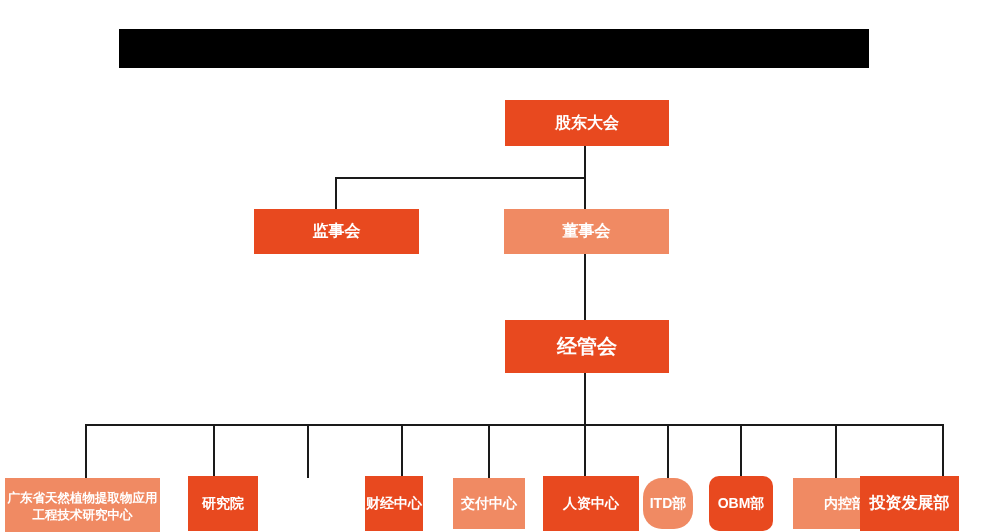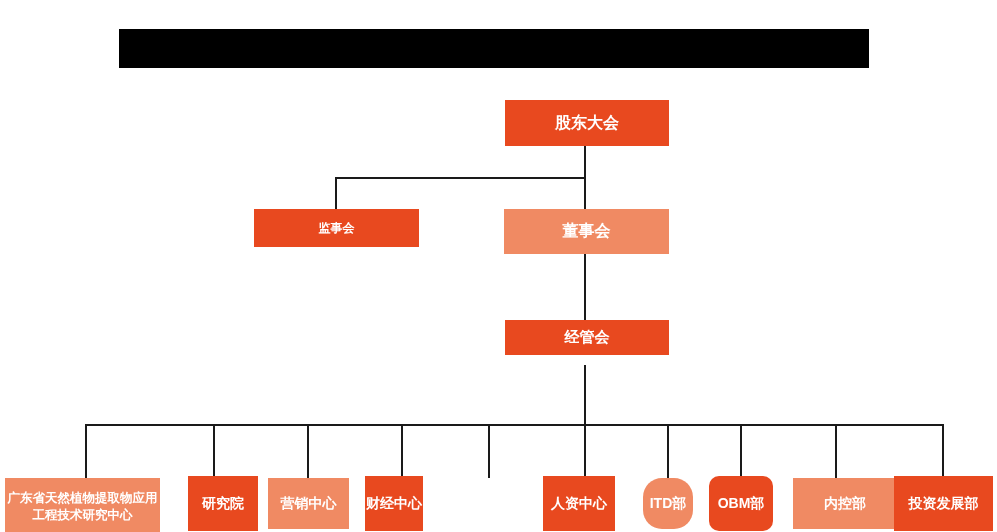--- a/index.html
+++ b/index.html
@@ -19,34 +19,34 @@
     position:absolute;
     display:flex;align-items:center;justify-content:center;
     color:#ffffff;font-weight:bold;text-align:center;
     box-sizing:border-box;
   }
   .node.primary{background:var(--c-primary,#E8491F);}
   .node.secondary{background:var(--c-secondary,#F08A63);}
   .line{position:absolute;background:var(--c-line,#1a1a1a);}
   
   .n-shareholders{left:505px;top:92px;width:164px;height:46px;font-size:16px;}
-  .n-supervisory{left:254px;top:201px;width:165px;height:38px;font-size:12px;}
+  .n-supervisory{left:254px;top:201px;width:165px;height:45px;font-size:16px;}
   .n-board{left:504px;top:201px;width:165px;height:45px;font-size:16px;}
-  .n-management{left:505px;top:312px;width:164px;height:35px;font-size:15px;}
+  .n-management{left:505px;top:312px;width:164px;height:53px;font-size:20px;}
   
   .n-gd-center{left:5px;top:470px;width:155px;height:58px;font-size:12.5px;line-height:1.35;padding:2px;}
   .n-research{left:188px;top:468px;width:70px;height:55px;font-size:14px;}
   .n-marketing{left:268px;top:470px;width:81px;height:51px;font-size:14px;}
   .n-finance{left:365px;top:468px;width:58px;height:55px;font-size:14px;}
   .n-delivery{left:453px;top:470px;width:72px;height:51px;font-size:14px;}
-  .n-hr{left:543px;top:468px;width:72px;height:55px;font-size:14px;}
+  .n-hr{left:543px;top:468px;width:96px;height:55px;font-size:14px;}
   .n-itd{left:643px;top:470px;width:50px;height:51px;font-size:14px;border-radius:19px;}
   .n-obm{left:709px;top:468px;width:64px;height:55px;font-size:14px;border-radius:10px;}
   .n-internal{left:793px;top:470px;width:104px;height:51px;font-size:14px;}
-  .n-investment{left:894px;top:468px;width:99px;height:55px;font-size:14px;}
+  .n-investment{left:860px;top:468px;width:99px;height:55px;font-size:16px;}
   
   .l-spine-top{left:584px;top:138px;width:2px;height:63px;}
   .l-branch-h{left:335px;top:169px;width:251px;height:2px;}
   .l-branch-left{left:335px;top:169px;width:2px;height:32px;}
   .l-board-mgmt{left:584px;top:246px;width:2px;height:66px;}
   .l-mgmt-bus{left:584px;top:357px;width:2px;height:60px;}
   .l-bus{left:85px;top:416px;width:859px;height:2px;}
   .drop{top:416px;width:2px;height:54px;}
   .d1{left:85px;} .d2{left:213px;} .d3{left:307px;} .d4{left:401px;}
   .d5{left:488px;} .d6{left:584px;} .d7{left:667px;} .d8{left:740px;}
@@ -76,21 +76,21 @@
   <div class="line drop d9"></div>
   <div class="line drop d10"></div>
 
   <div class="node primary n-shareholders">股东大会</div>
   <div class="node primary n-supervisory">监事会</div>
   <div class="node secondary n-board">董事会</div>
   <div class="node primary n-management">经管会</div>
 
   <div class="node secondary n-gd-center">广东省天然植物提取物应用工程技术研究中心</div>
   <div class="node primary n-research">研究院</div>
-  <div class="node secondary n-marketing">营销中心</div>
   <div class="node primary n-finance">财经中心</div>
+  <div class="node secondary n-delivery">交付中心</div>
   <div class="node primary n-hr">人资中心</div>
   <div class="node secondary n-itd">ITD部</div>
   <div class="node primary n-obm">OBM部</div>
   <div class="node secondary n-internal">内控部</div>
   <div class="node primary n-investment">投资发展部</div>
 
 </div>
 
 </body></html>

